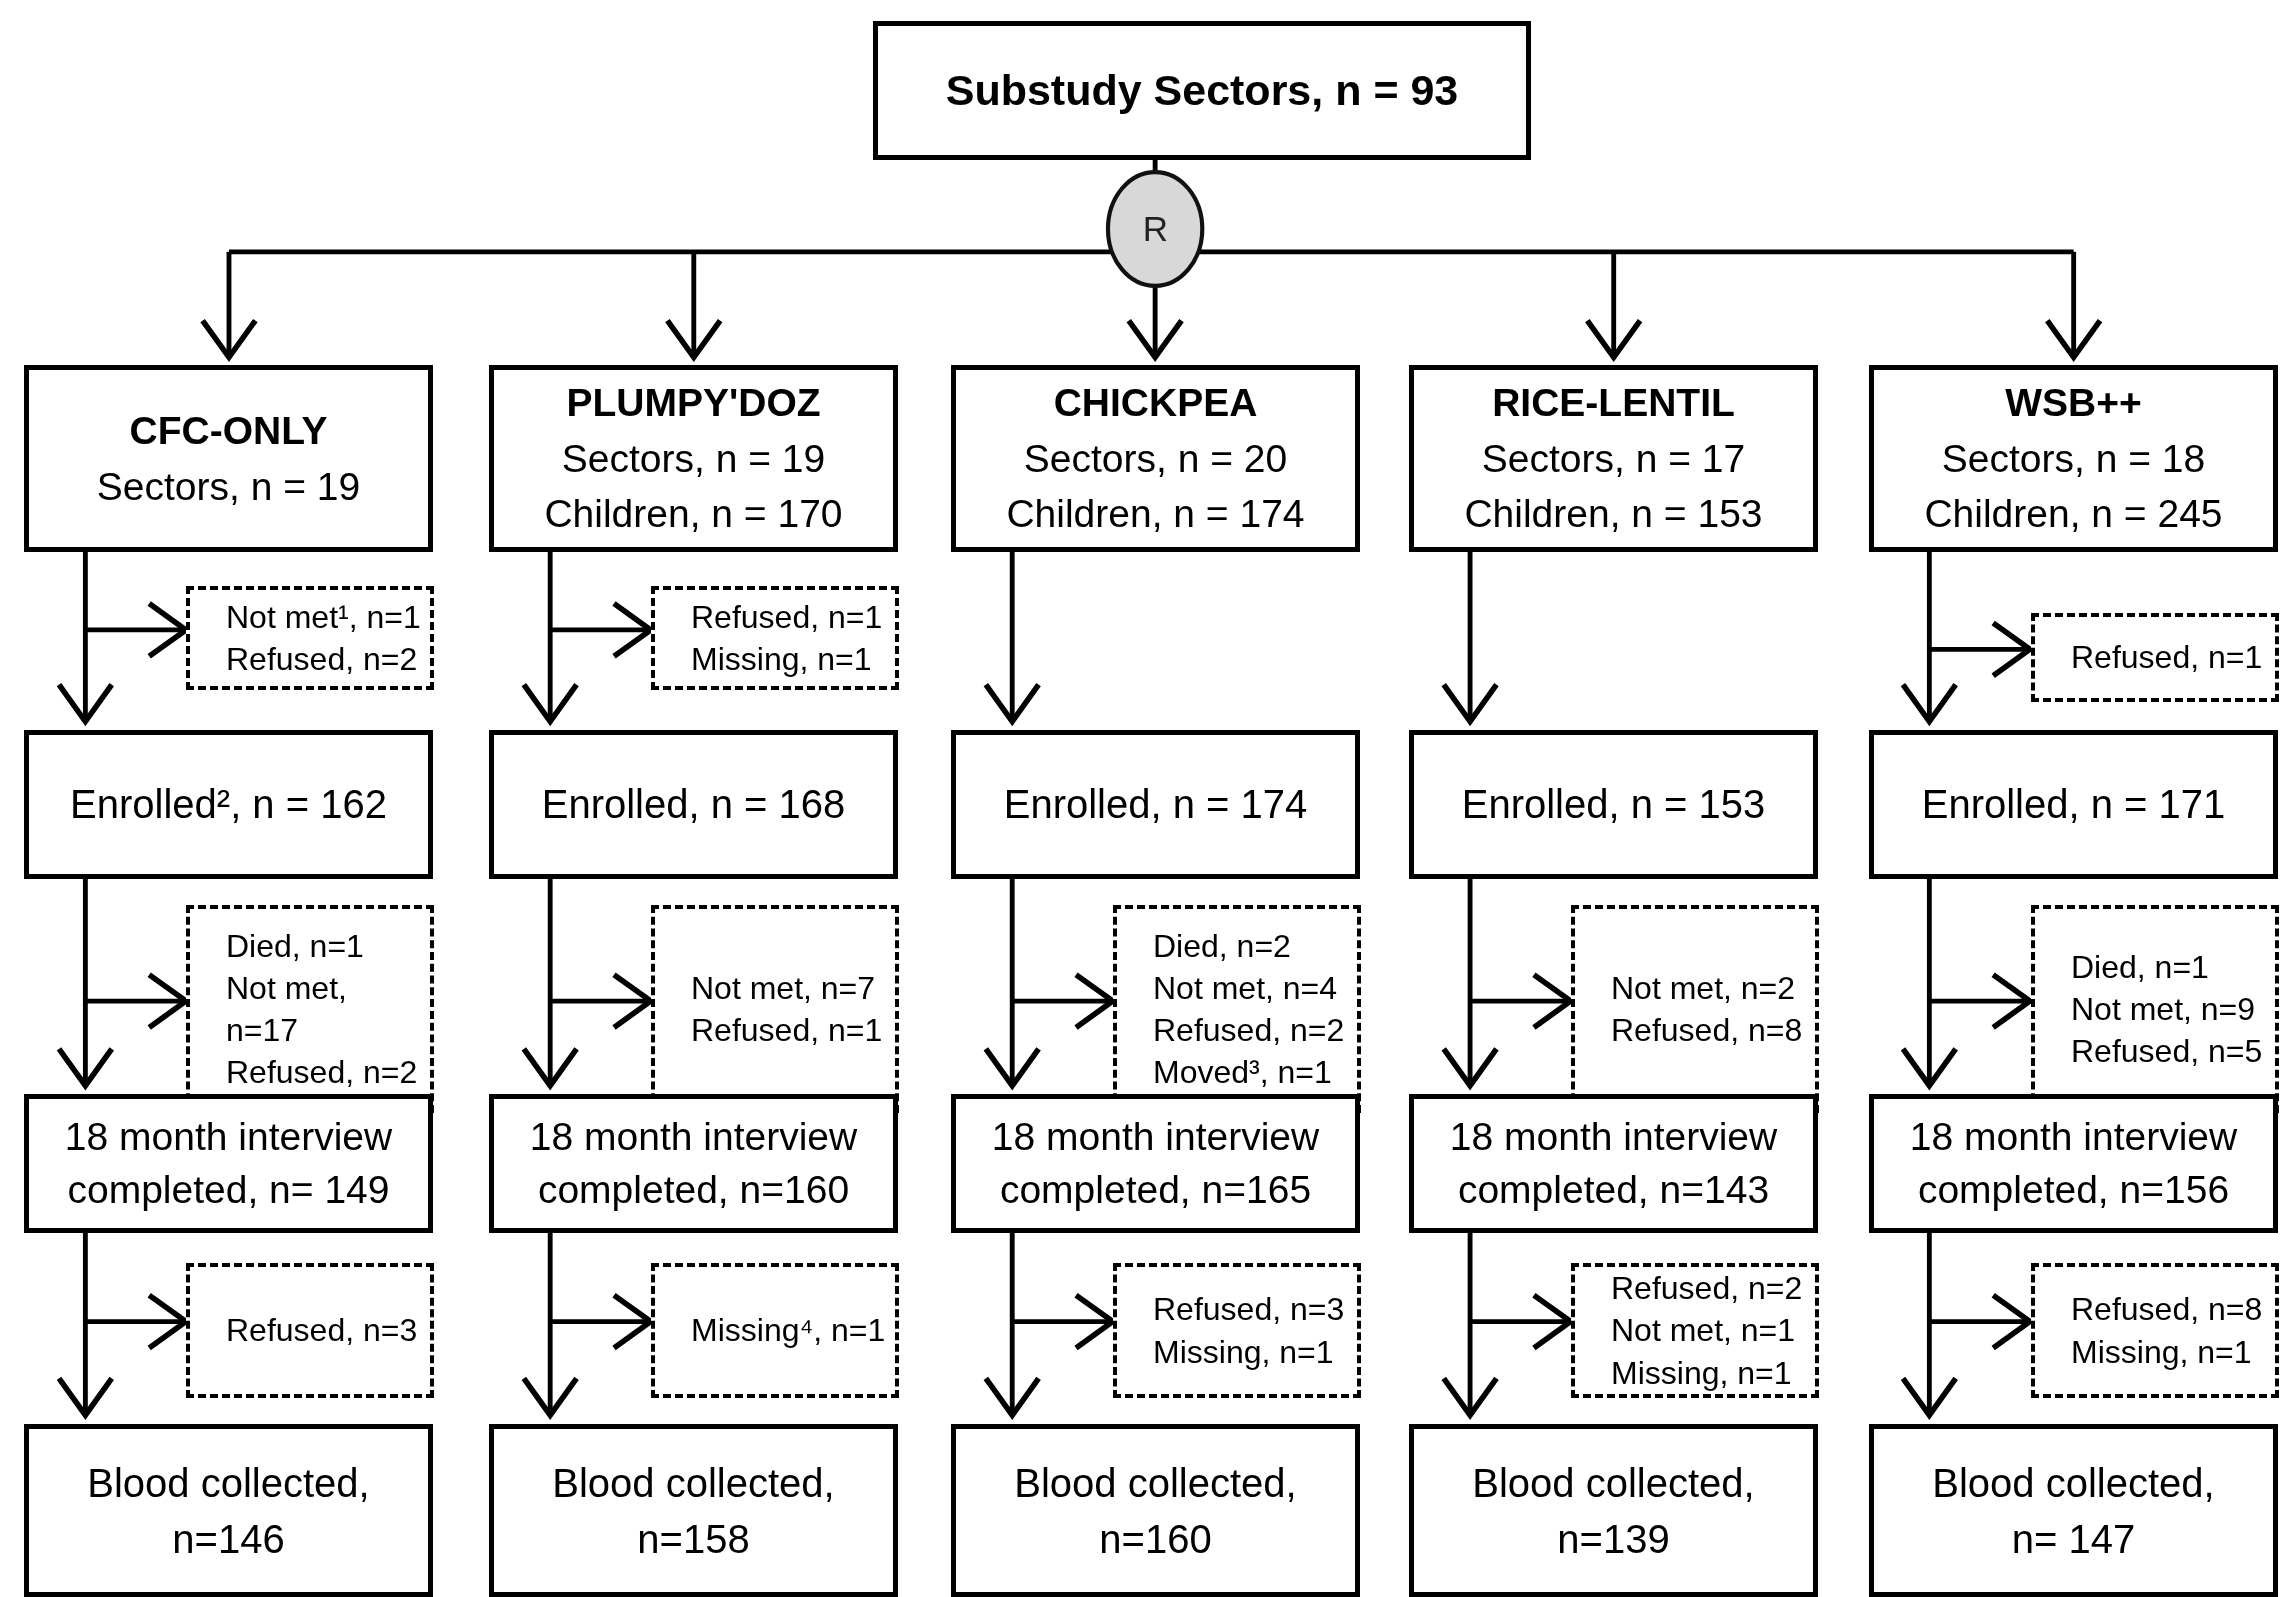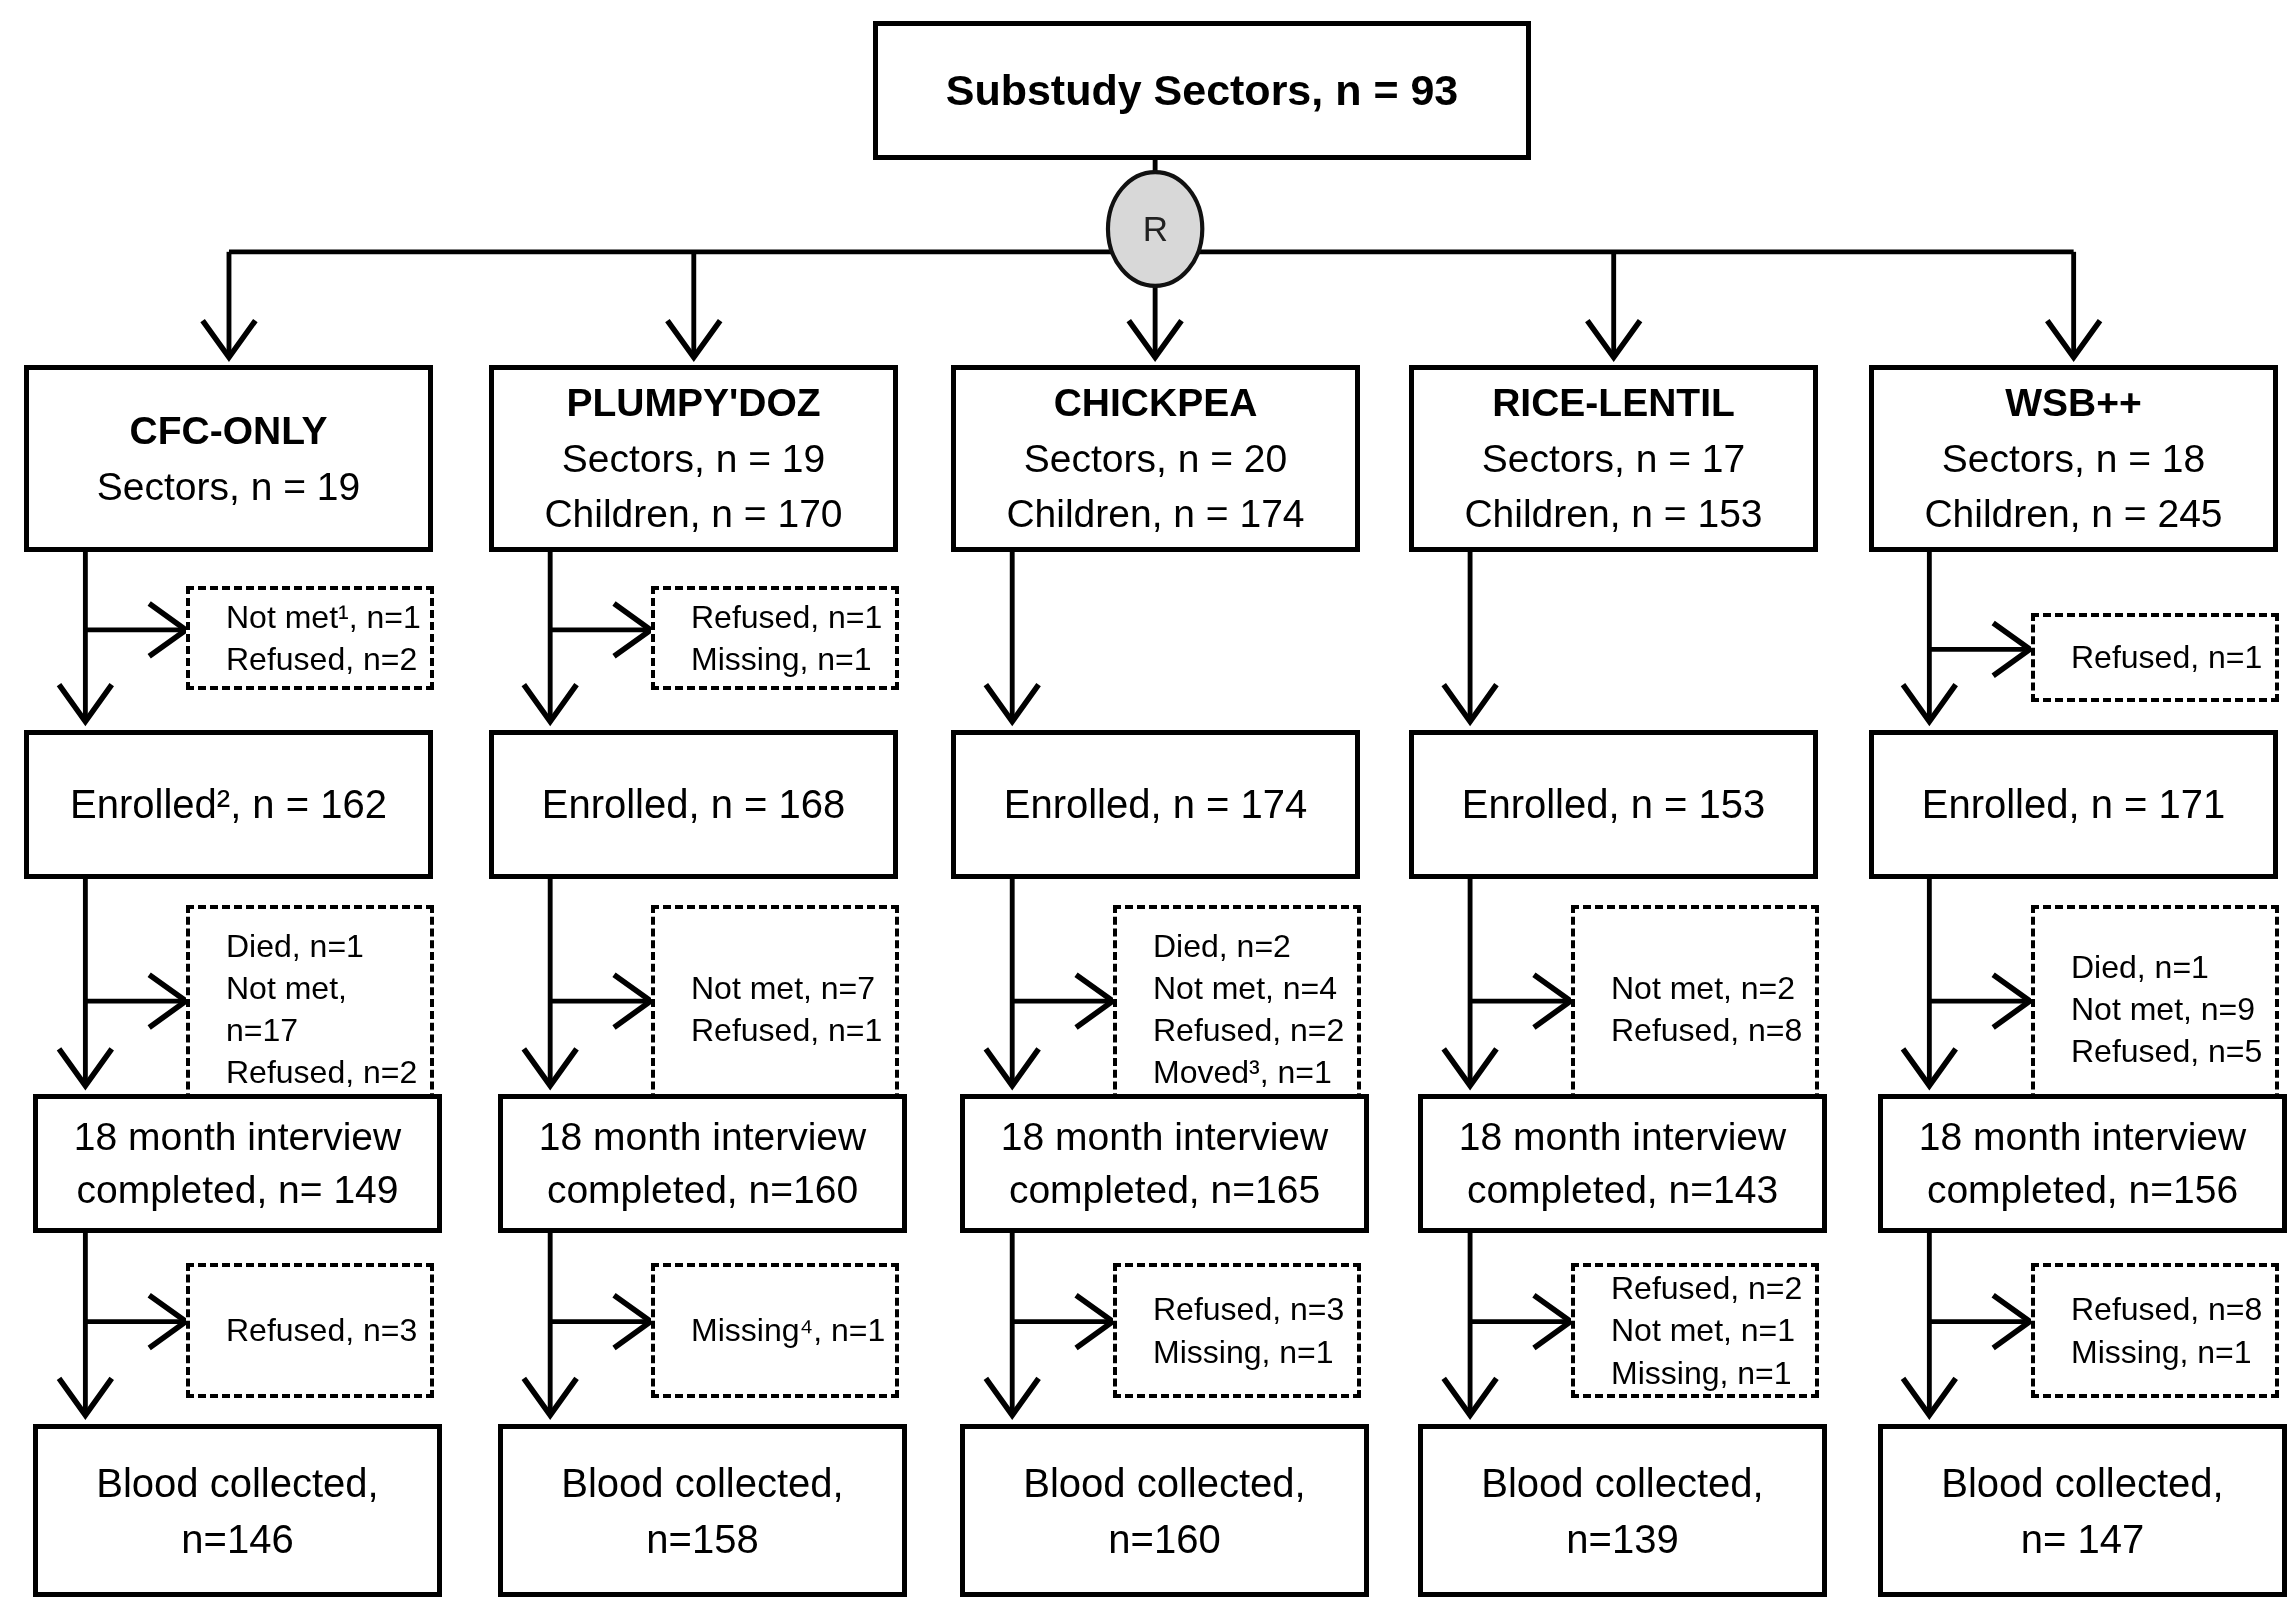--- a/index.html
+++ b/index.html
@@ -10,21 +10,21 @@
   svg.connectors path{stroke:#000;fill:none;}
   .ln{stroke-width:7;}
   .chev{stroke-width:8;}
 
   .box{position:absolute;box-sizing:border-box;border:5.6px solid #000;background:#fff;
        display:flex;flex-direction:column;align-items:center;justify-content:center;
        text-align:center;}
   .dashedbox{position:absolute;box-sizing:border-box;border:4.2px dashed #000;background:#fff;
        display:flex;flex-direction:column;justify-content:center;
        text-align:left;padding-left:36px;padding-right:5.6px;}
-  .pre{white-space:pre-line;margin-left:9px;}
+  .pre{white-space:pre-line;}
 
   .title-box{left:873px;top:21px;width:658px;height:139px;
        font-size:43px;font-weight:bold;}
   .r-label{position:absolute;left:1107px;top:193px;width:97px;height:72px;
        display:flex;align-items:center;justify-content:center;
        font-size:35px;color:#222;}
 
   .column{position:absolute;top:8px;width:409px;height:1191px;}
   .col-1{left:24px;} .col-2{left:489px;} .col-3{left:951px;} .col-4{left:1409px;} .col-5{left:1869px;}
 

